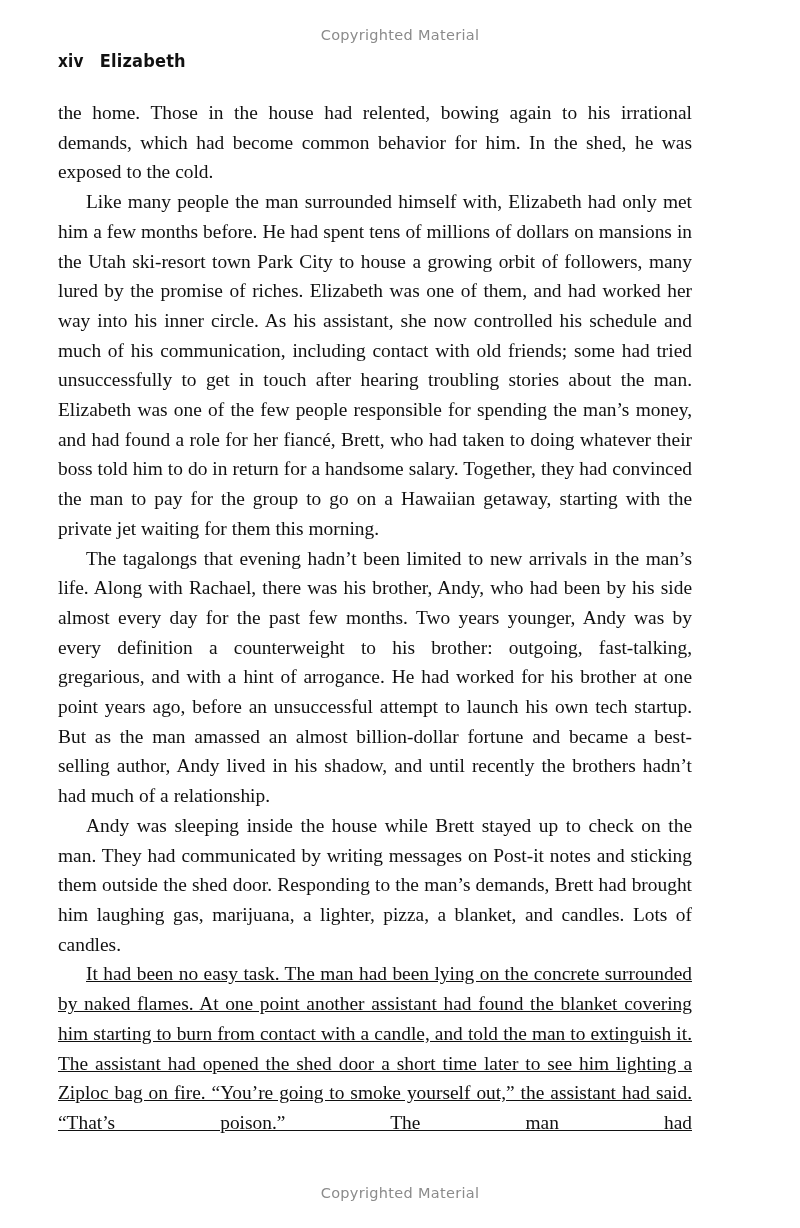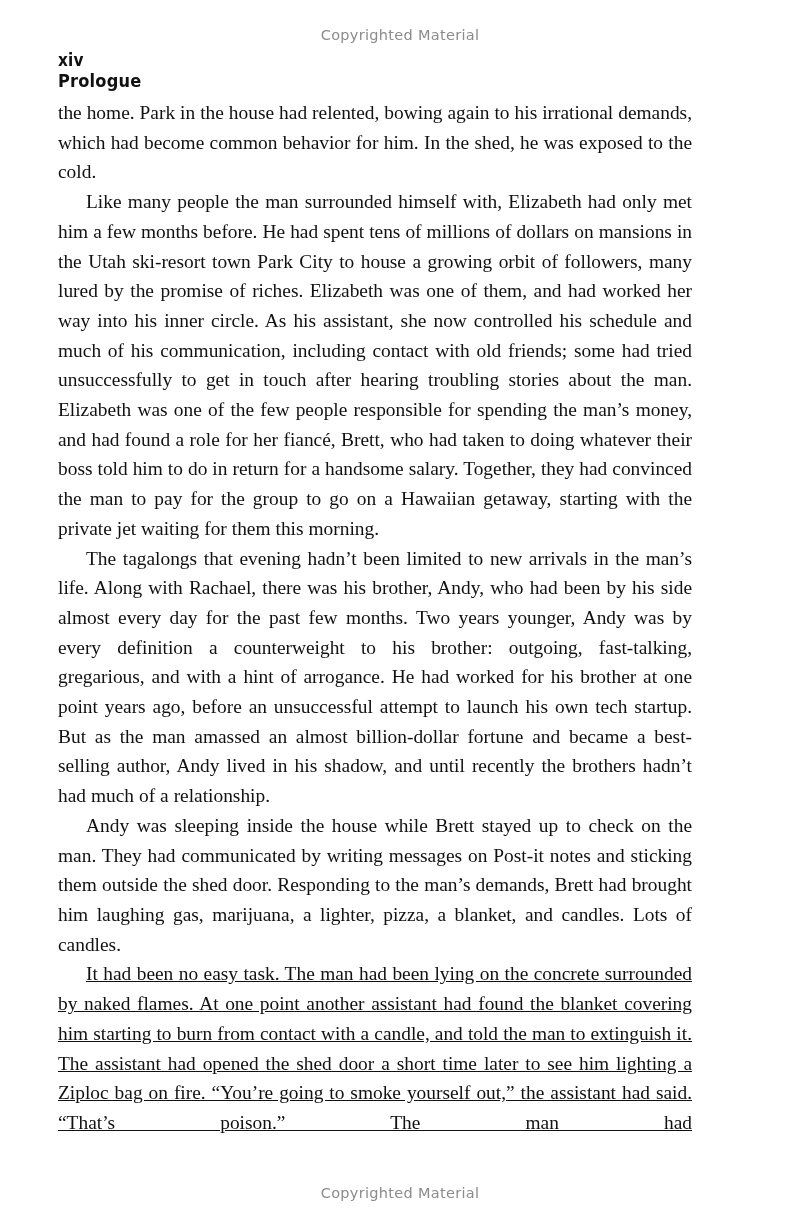--- a/index.html
+++ b/index.html
@@ -37,27 +37,26 @@
   }
   .watermark-top { top: 27px; }
   .watermark-bottom { top: 1185px; }
 
   
   .running-head {
     position: absolute;
     left: 58px;
     top: 50px;
     display: flex;
-    align-items: flex-start;
+    align-items: center;
     font-family: "DejaVu Sans Condensed", "Liberation Sans Narrow", "Liberation Sans", sans-serif;
     font-weight: 700;
     font-size: 18px;
     color: #111111;
     letter-spacing: 0.2px;
-    flex-direction: column;
   }
   .running-head .folio {
     margin-right: 16px;
     font-size: 17px;
   }
   .running-head .chapter-title {
     font-size: 18px;
   }
 
   
@@ -88,25 +87,25 @@
 </style>
 </head>
 <body>
 
 <div class="page">
 
   <div class="watermark watermark-top">Copyrighted Material</div>
 
   <div class="running-head">
     <span class="folio">xiv</span>
-    <span class="chapter-title">Prologue</span>
+    <span class="chapter-title">Elizabeth</span>
   </div>
 
   <div class="textblock">
-    <p class="body-par no-indent">the home. Park in the house had relented, bowing again to his irrational demands, which had become common behavior for him. In the shed, he was exposed to the cold.</p>
+    <p class="body-par no-indent">the home. Those in the house had relented, bowing again to his irrational demands, which had become common behavior for him. In the shed, he was exposed to the cold.</p>
     <p class="body-par">Like many people the man surrounded himself with, Elizabeth had only met him a few months before. He had spent tens of millions of dol­lars on mansions in the Utah ski-resort town Park City to house a growing orbit of followers, many lured by the promise of riches. Elizabeth was one of them, and had worked her way into his inner circle. As his assistant, she now controlled his schedule and much of his communication, including contact with old friends; some had tried unsuccessfully to get in touch after hearing troubling stories about the man. Elizabeth was one of the few people responsible for spending the man’s money, and had found a role for her fiancé, Brett, who had taken to doing whatever their boss told him to do in return for a handsome salary. Together, they had convinced the man to pay for the group to go on a Hawaiian getaway, starting with the private jet waiting for them this morning.</p>
     <p class="body-par">The tagalongs that evening hadn’t been limited to new arrivals in the man’s life. Along with Rachael, there was his brother, Andy, who had been by his side almost every day for the past few months. Two years younger, Andy was by every definition a counterweight to his brother: outgoing, fast-talking, gregarious, and with a hint of arrogance. He had worked for his brother at one point years ago, before an unsuccessful attempt to launch his own tech startup. But as the man amassed an almost billion-dollar fortune and became a best-selling author, Andy lived in his shadow, and until recently the brothers hadn’t had much of a relationship.</p>
     <p class="body-par">Andy was sleeping inside the house while Brett stayed up to check on the man. They had communicated by writing messages on Post-it notes and sticking them outside the shed door. Responding to the man’s demands, Brett had brought him laughing gas, marijuana, a lighter, pizza, a blanket, and candles. Lots of candles.</p>
     <p class="body-par">It had been no easy task. The man had been lying on the concrete surrounded by naked flames. At one point another assistant had found the blanket covering him starting to burn from contact with a candle, and told the man to extinguish it. The assistant had opened the shed door a short time later to see him lighting a Ziploc bag on fire. “You’re going to smoke yourself out,” the assistant had said. “That’s poison.” The man had</p>
   </div>
 
   <div class="watermark watermark-bottom">Copyrighted Material</div>
 
 </div>
 

